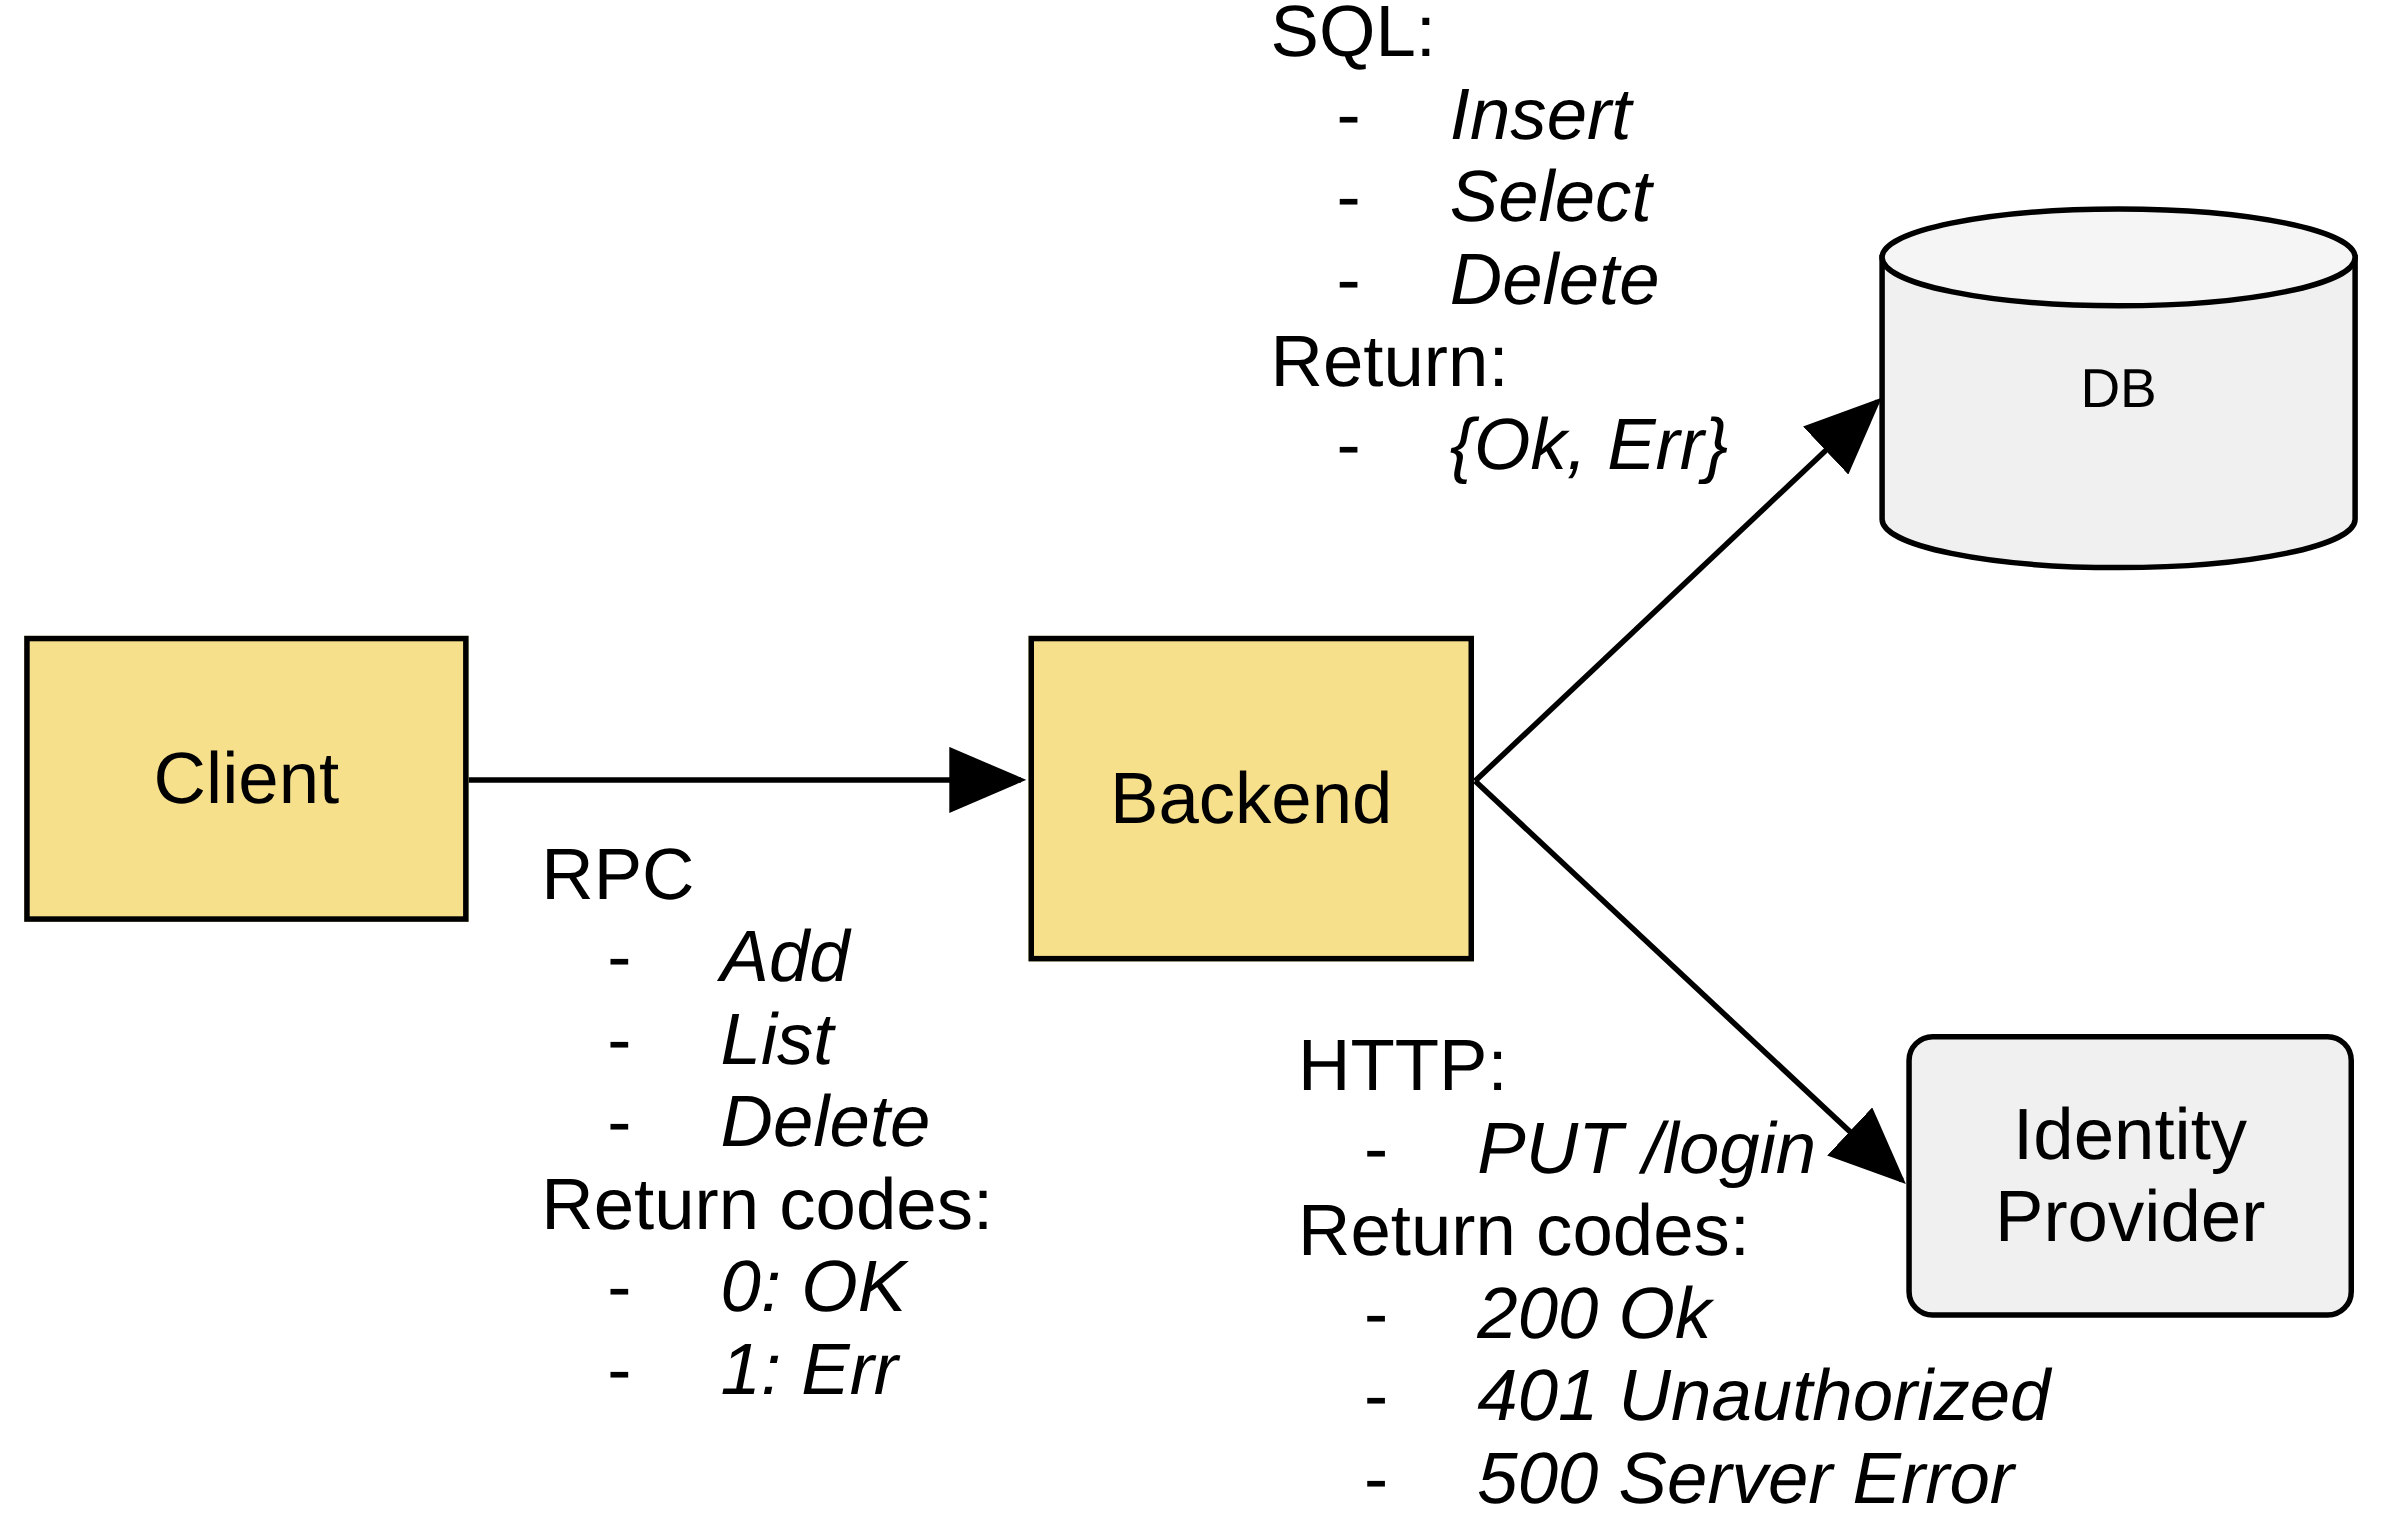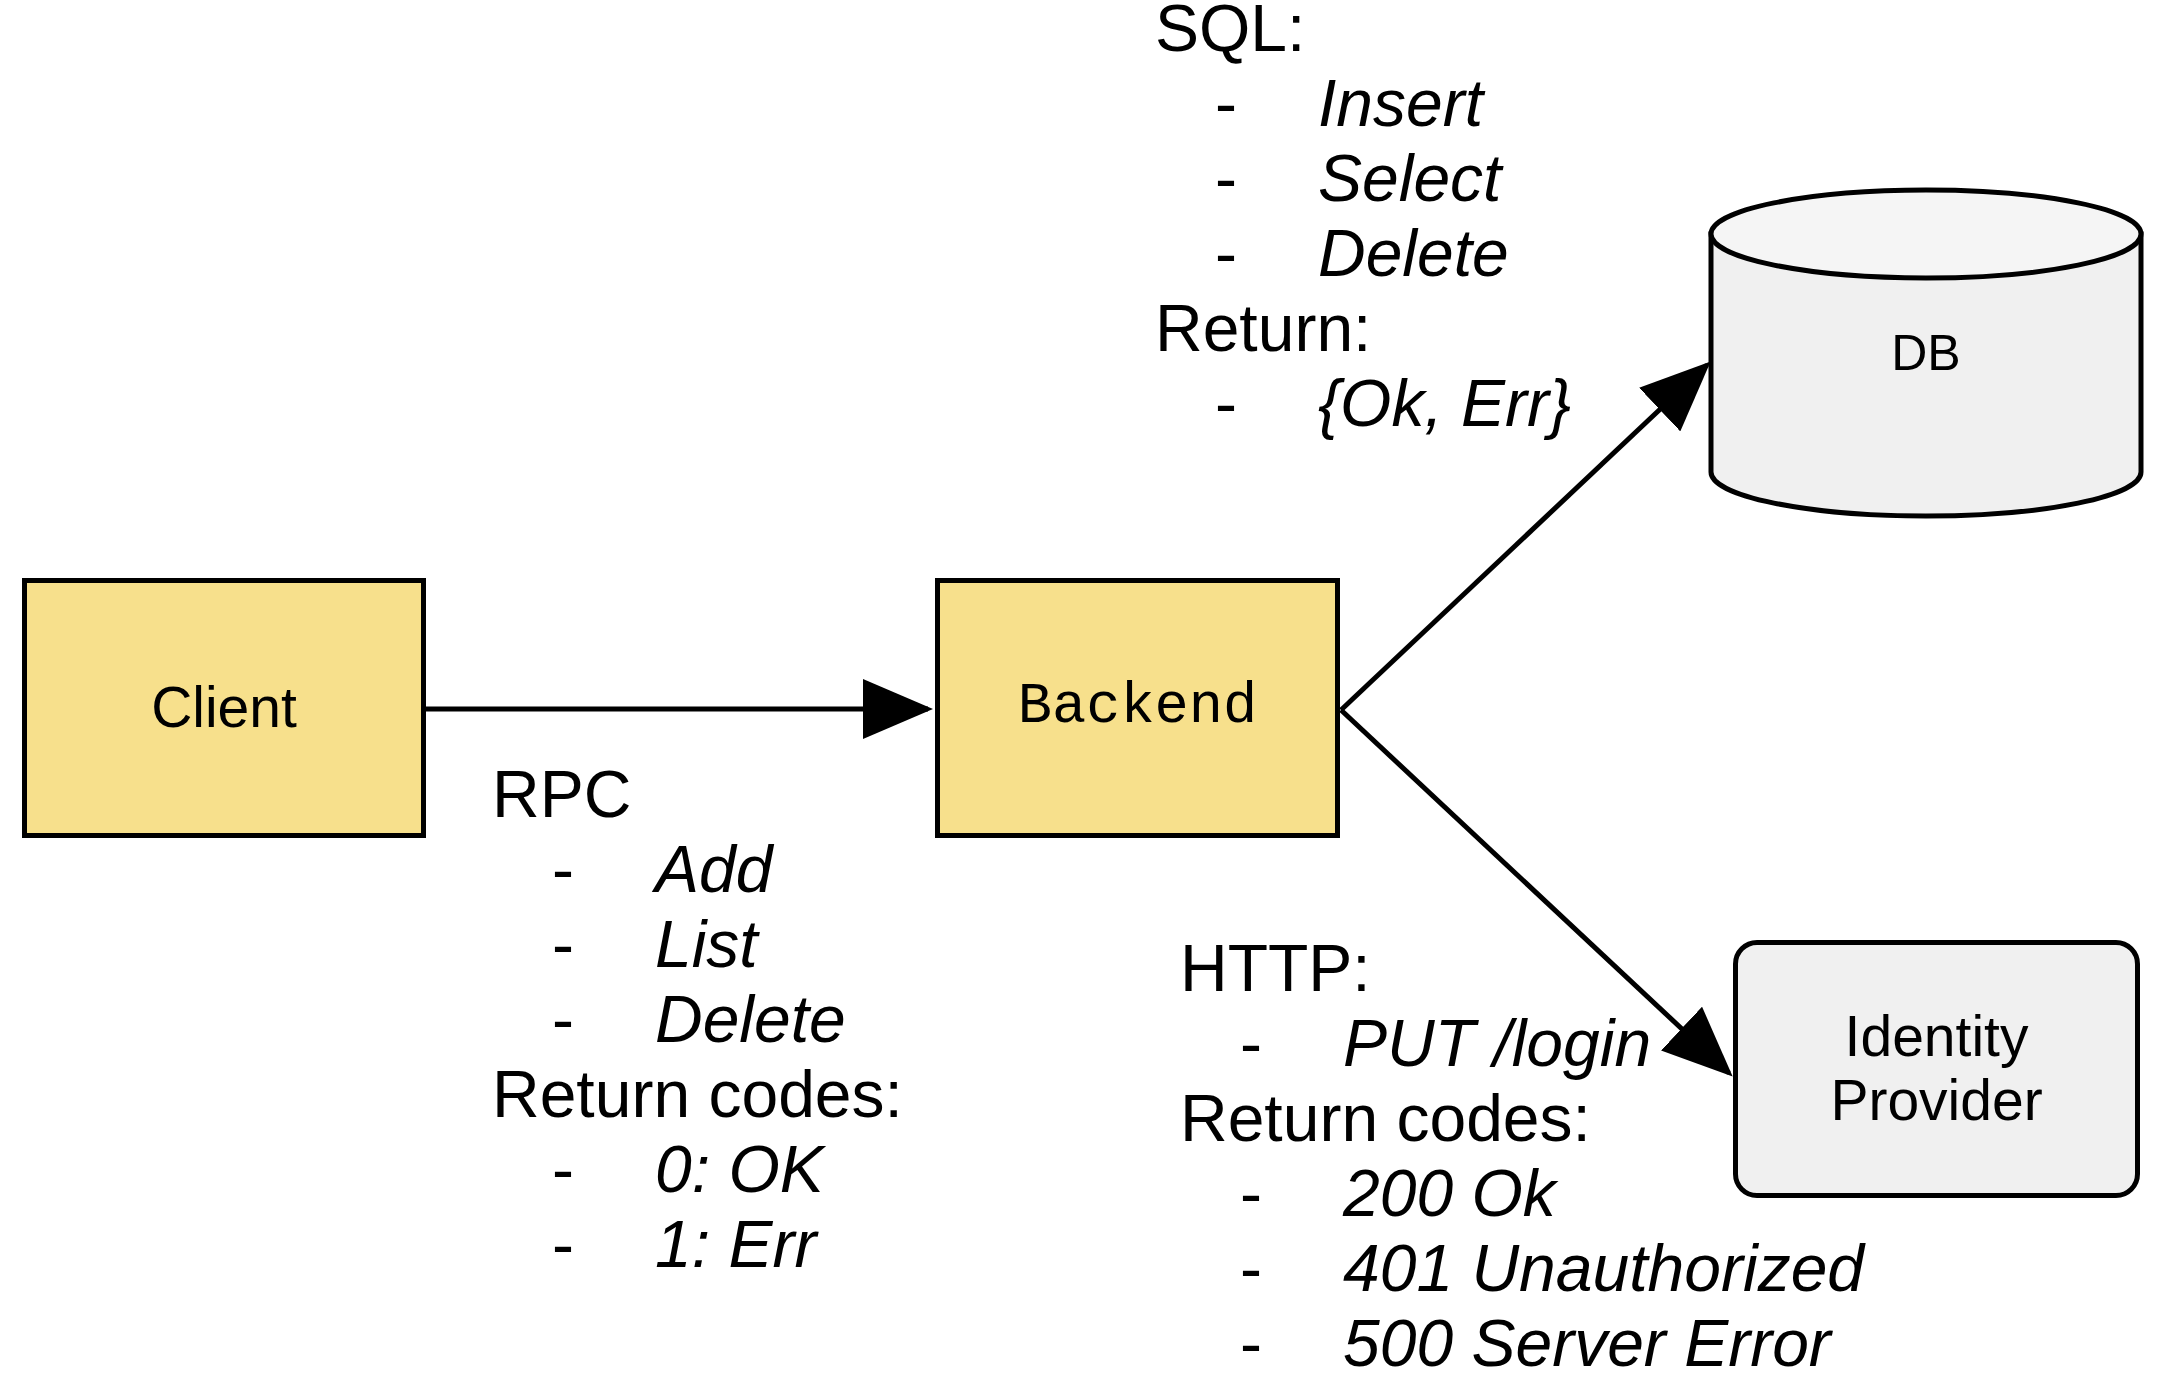--- a/index.html
+++ b/index.html
@@ -31,28 +31,28 @@
     position: absolute;
     box-sizing: border-box;
     border: 5px solid #000000;
     display: flex;
     align-items: center;
     justify-content: center;
     text-align: center;
     line-height: 1.12;
   }
   .node-box .node-label {
-    font-size: 57px;
+    font-size: 66px;
     letter-spacing: 0px;
   }
   #client-node {
     left: 22px;  top: 578px;  width: 404px; height: 260px;
   }
   #backend-node {
-    left: 935px; top: 578px;  width: 405px; height: 260px; font-family: Liberation Mono, monospace;
+    left: 935px; top: 578px;  width: 405px; height: 296px;
   }
   #idp-node {
     left: 1733px; top: 940px; width: 407px; height: 258px;
   }
 
   
   #db-node {
     position: absolute;
     left: 1706px;
     top: 186px;

